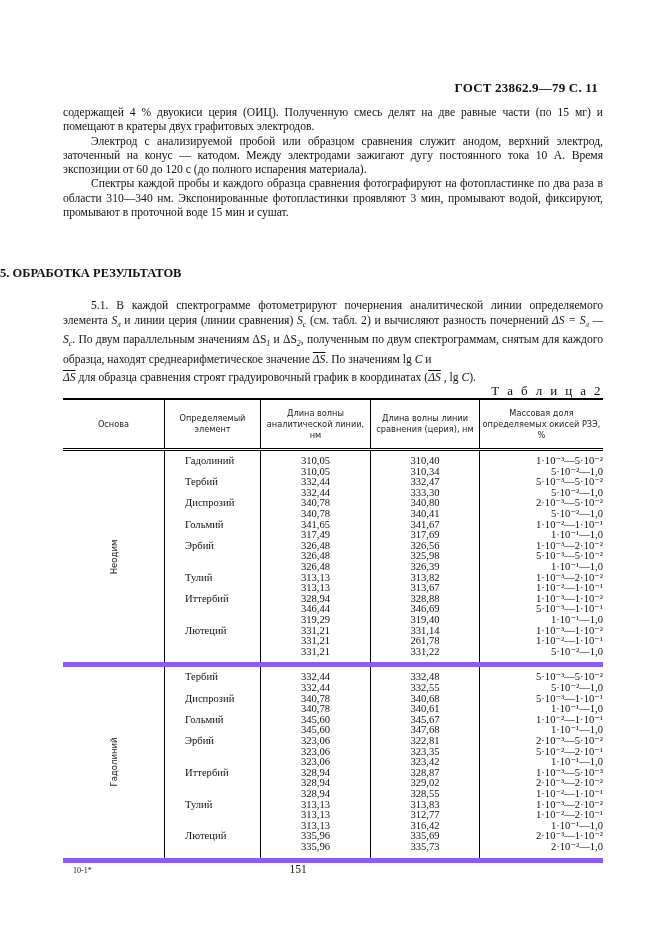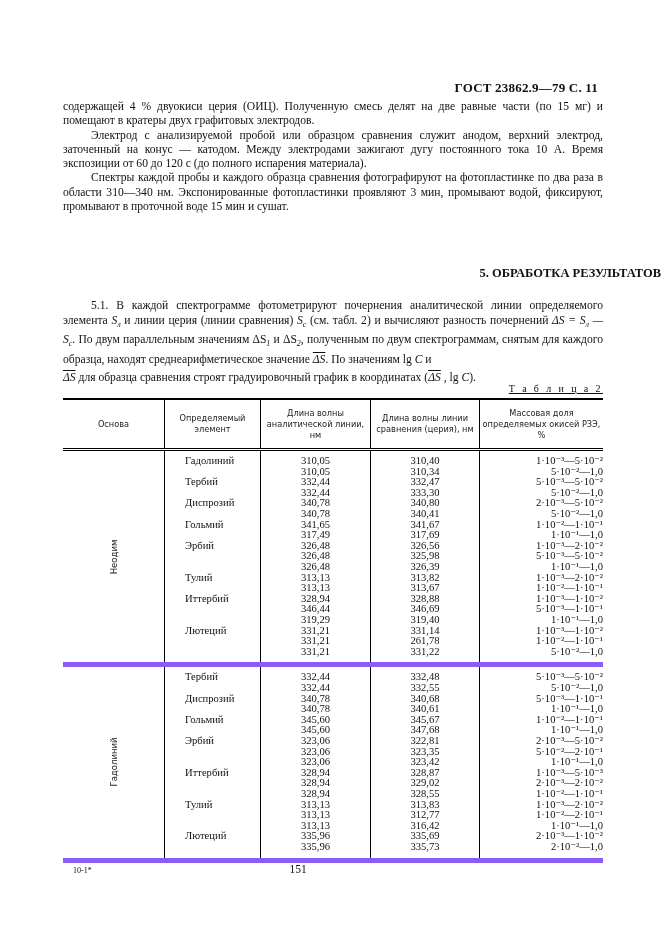--- a/index.html
+++ b/index.html
@@ -2,28 +2,28 @@
 <html><head>
 <meta charset="utf-8">
 <style>
   html, body { margin:0; padding:0; background:#ffffff; }
   body { width:661px; height:936px; position:relative; overflow:hidden;
          font-family:"Liberation Serif", "DejaVu Serif", serif; color:#111; }
   .header { position:absolute; top:80px; right:63px; font-weight:bold; font-size:13px; letter-spacing:0.2px; }
   .body-text { position:absolute; left:63px; width:540px; font-size:11.6px; line-height:14.3px; text-align:justify; }
   .body-text p { margin:0; }
   .indent { text-indent:28px; }
-  .p1 { top:100px; }
-  .section-title { position:absolute; top:266px; left:0; width:661px; text-align:right; font-weight:bold; font-size:12.5px; }
+  .p1 { top:106px; }
+  .section-title { position:absolute; top:266px; left:0; width:661px; text-align:left; font-weight:bold; font-size:12.5px; }
   .p2 { top:298px; line-height:15.2px; }
   .p2 .tall { line-height:21px; }
   .sub { font-size:8px; vertical-align:-3px; font-style:italic; }
   .ital { font-style:italic; }
   .ov { text-decoration:overline; font-style:italic; }
-  .table-caption { position:absolute; top:383px; right:58px; font-size:10px; letter-spacing:2.4px;text-decoration:underline; }
+  .table-caption { position:absolute; top:383px; right:58px; font-size:13px; letter-spacing:2.4px; }
   table.t2 { position:absolute; top:398px; left:63px; width:540px; border-collapse:collapse; font-size:10.6px; }
   table.t2 th { font-weight:normal; font-family:"DejaVu Sans", sans-serif; font-size:8.2px; line-height:11px; color:#222;
                 padding:6px 2px; border-left:1px solid #000; text-align:center; vertical-align:middle; height:36px; }
   table.t2 th:first-child { border-left:none; }
   table.t2 thead tr { border-top:2px solid #000; border-bottom:3px double #000; }
   table.t2 td { border-left:1px solid #000; padding:0; vertical-align:top; line-height:10.6px; }
   table.t2 td:first-child { border-left:none; }
   table.t2 tbody tr.grp { border-bottom:5px solid #8b5cf6; }
   .base-cell { position:relative; width:97px; }
   .base-label { position:absolute; left:50%; top:50%; transform:translate(-50%,-50%) rotate(-90deg);

